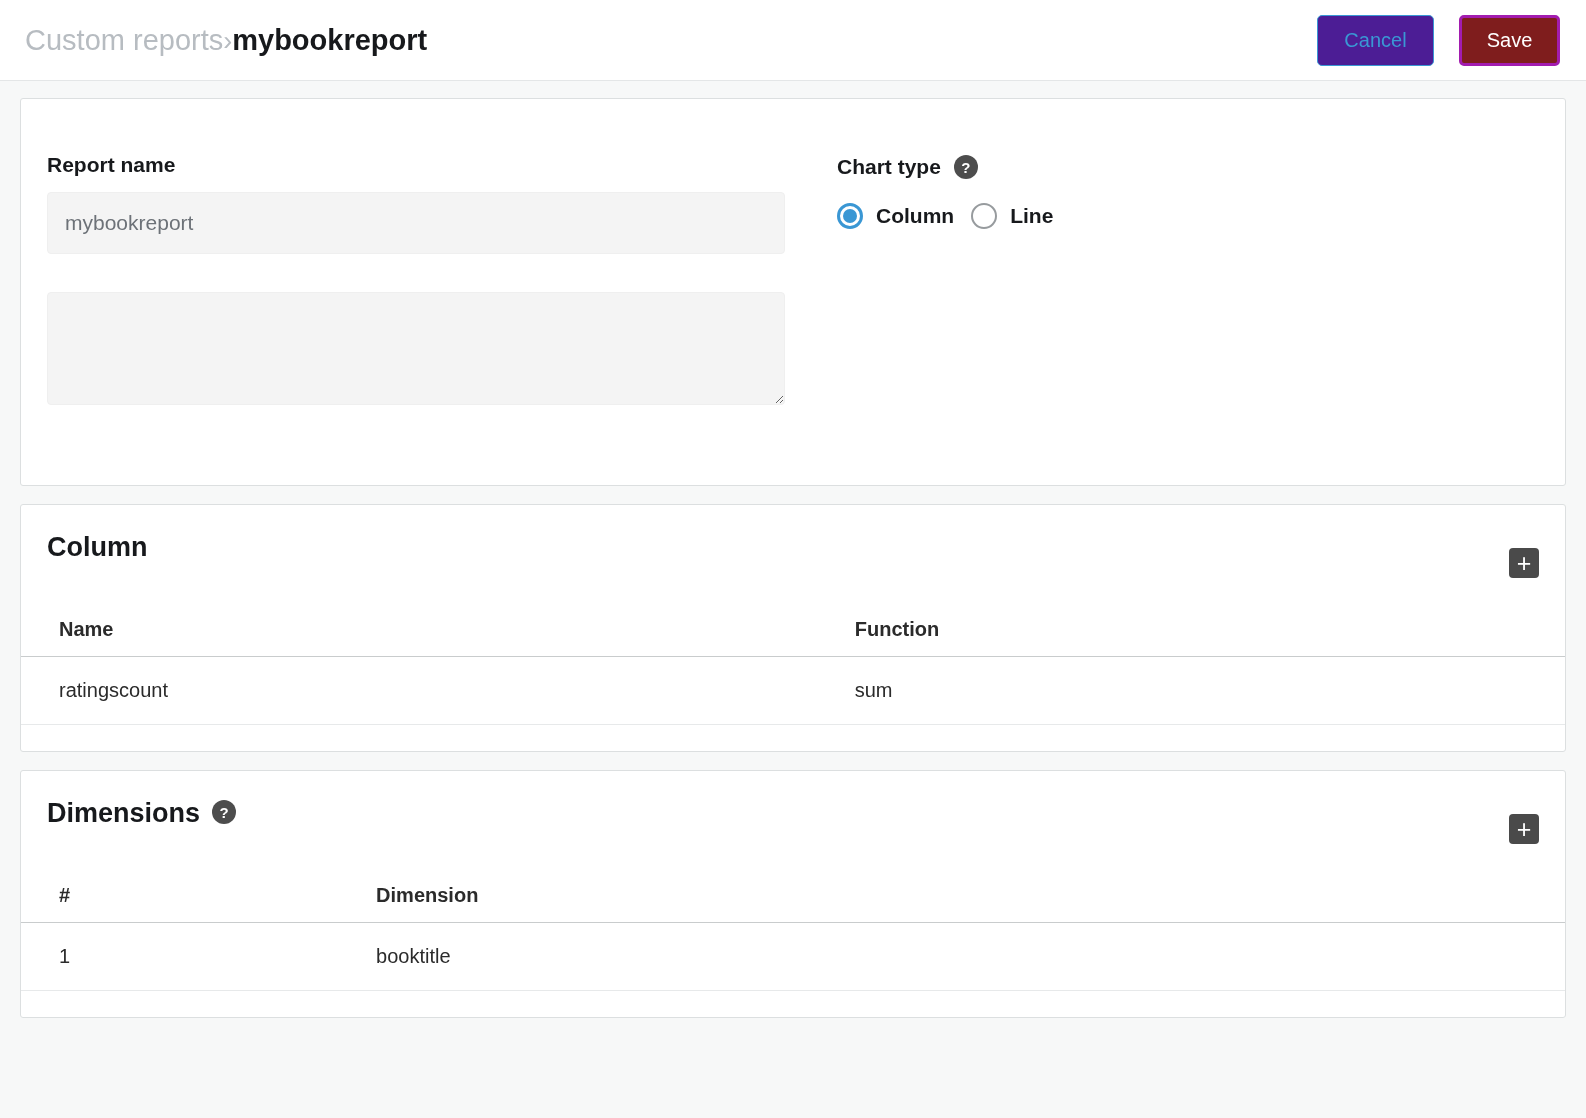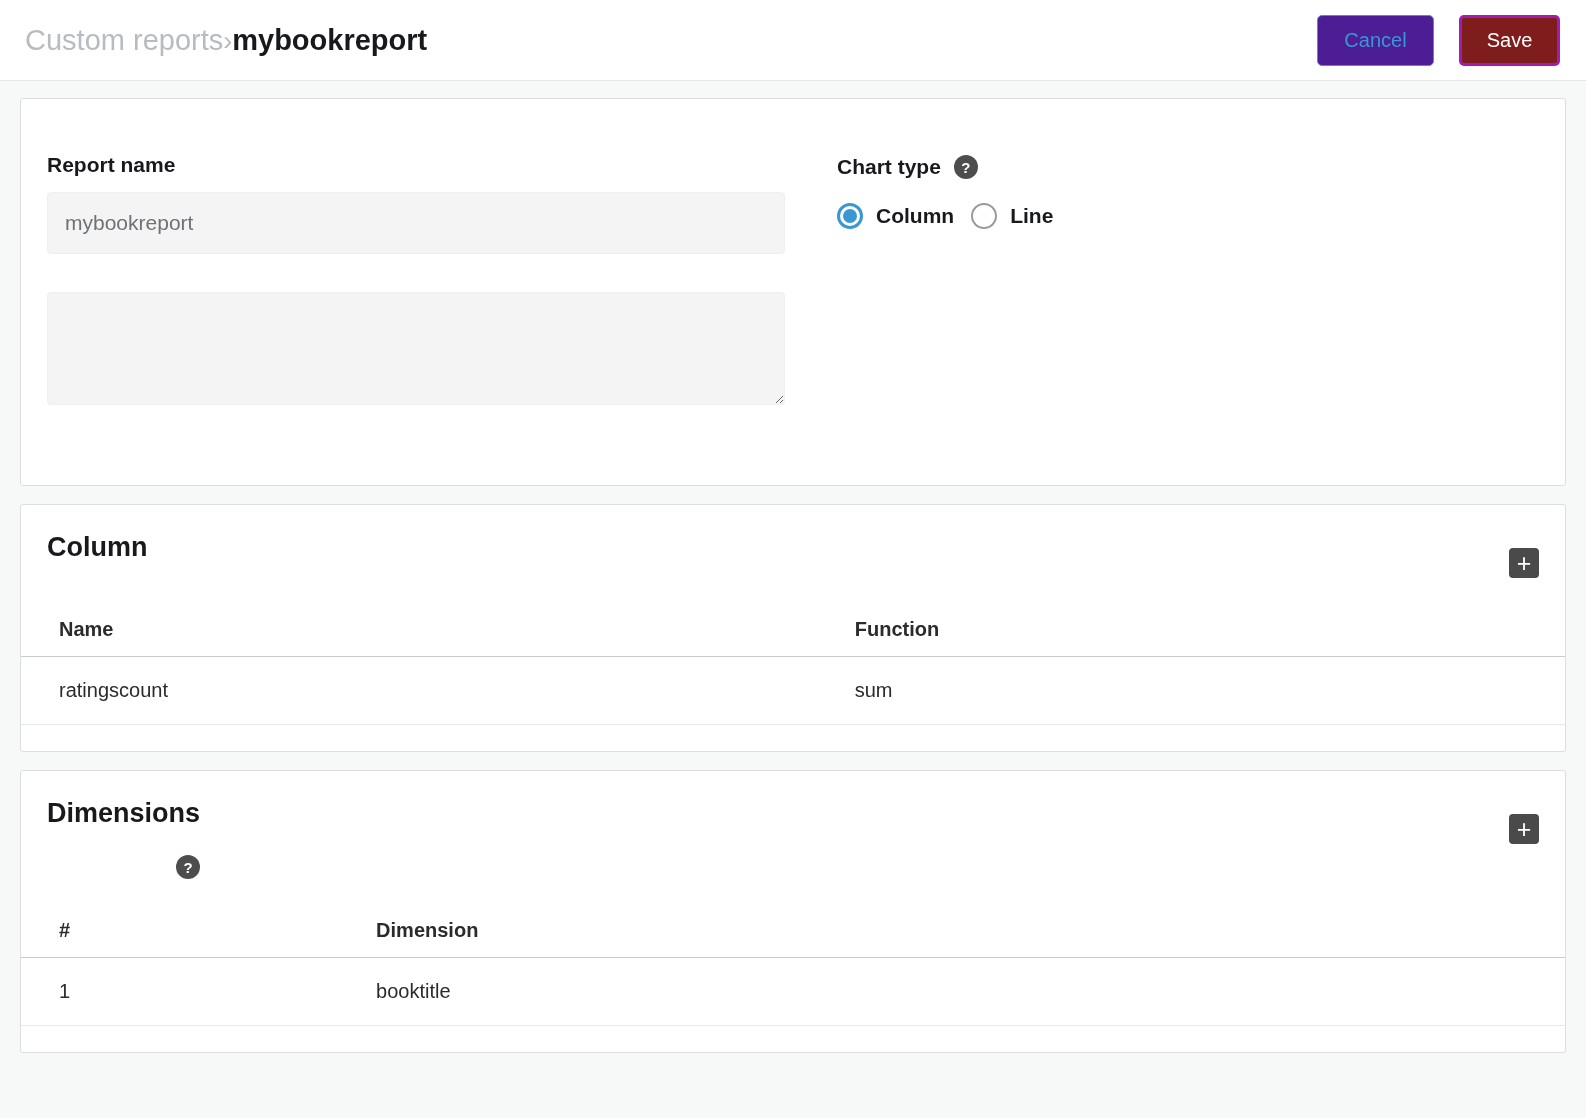--- a/index.html
+++ b/index.html
@@ -117,21 +117,21 @@
   .radio-label { font-size: 21px; font-weight: bold; color: #17191c; }
 
   
   .card-table { padding-top: 27px; padding-bottom: 26px; }
   .card-table-head {
     display: flex;
     justify-content: space-between;
     align-items: flex-start;
     padding: 0 26px;
   }
-  .title-with-help { display: flex; align-items: flex-end; gap: 24px; flex-direction: column; }
+  .title-with-help { display: flex; align-items: flex-start; gap: 12px; }
   .title-with-help .help-icon { margin-top: 2px; }
   .plus-btn {
     width: 30px; height: 30px; flex: none;
     background: #4a4a4a;
     border: none;
     border-radius: 4px;
     color: #ffffff;
     font-size: 25px;
     line-height: 1;
     display: flex;

